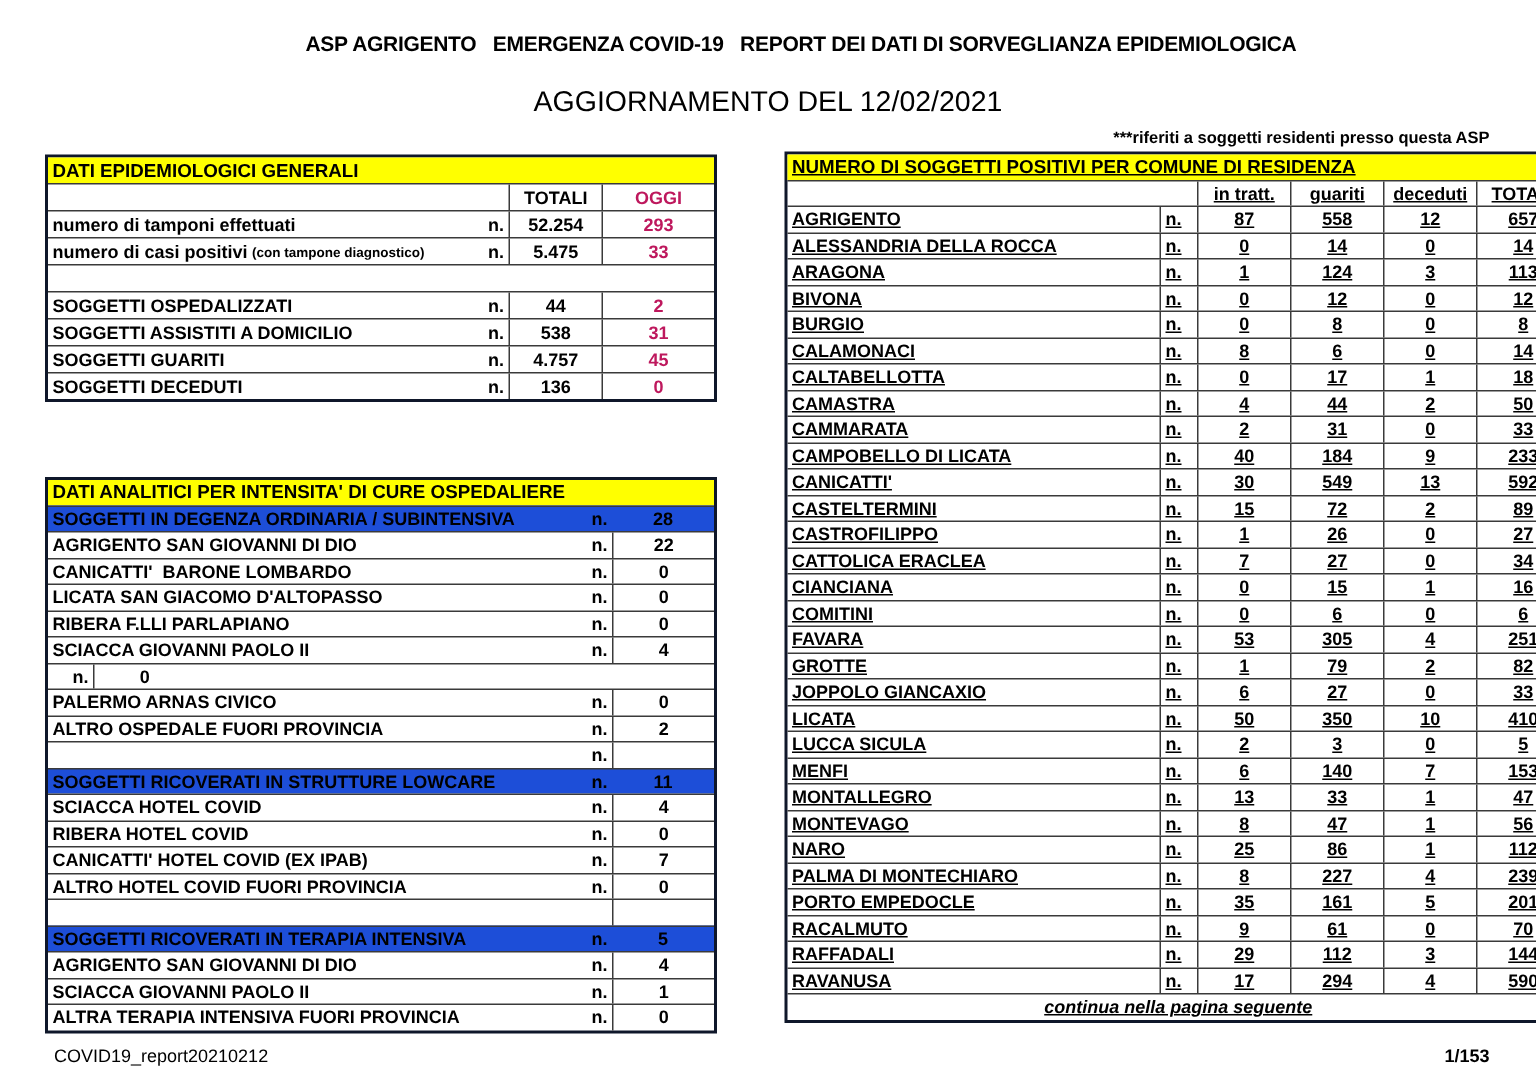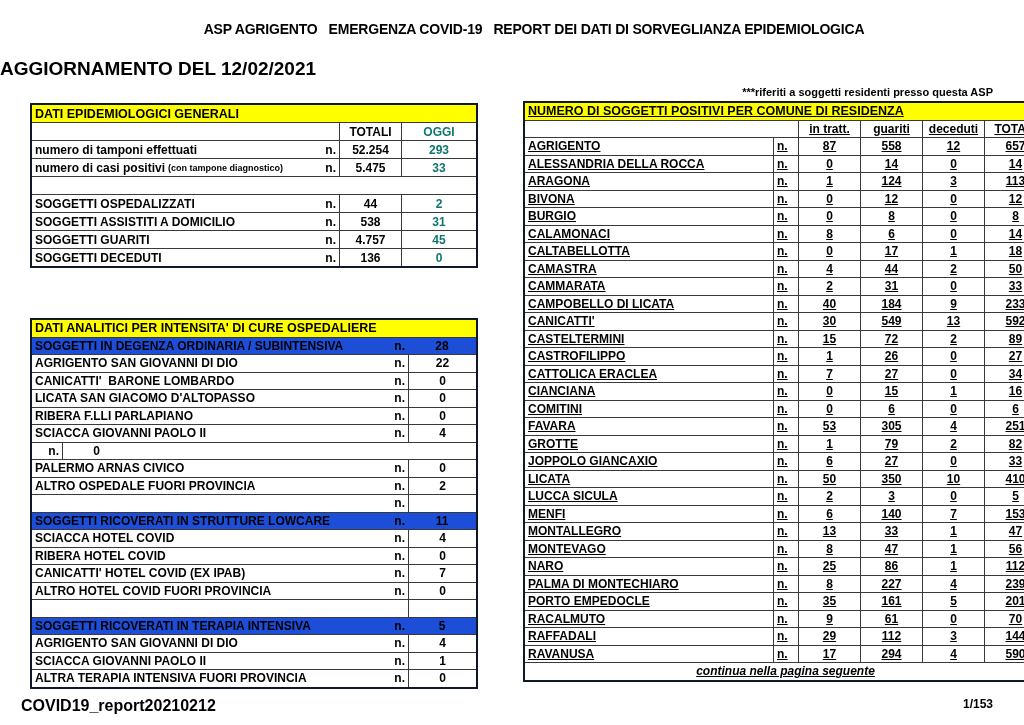--- a/index.html
+++ b/index.html
@@ -1,43 +1,43 @@
 <!DOCTYPE html>
 <html><head>
 <meta charset="utf-8">
 <style>
   html,body { margin:0; padding:0; background:#ffffff; }
   .page { position:relative; width:1024px; height:725px; background:#ffffff;
           font-family:"Liberation Sans", sans-serif; color:#000; overflow:hidden; }
 
   .page-title { position:absolute; top:21px; left:0; right:0; text-align:center;
                 font-size:14px; font-weight:700; letter-spacing:-0.2px; white-space:pre;padding-left:44px; }
-  .page-subtitle { position:absolute; top:58px; left:0; right:0; text-align:left;
-                   font-size:19px; font-weight:700; }
+  .page-subtitle { position:absolute; top:58px; left:0; right:0; text-align:center;
+                   font-size:19px; font-weight:400; }
   .note { position:absolute; top:86px; right:31px; font-size:11px; font-weight:700; }
 
-  .footer-left  { position:absolute; left:21px;  top:697px; font-size:16px; font-weight:700; }
+  .footer-left  { position:absolute; left:36px;  top:697px; font-size:12px; font-weight:400; }
   .footer-right { position:absolute; right:31px; top:697px; font-size:12px; font-weight:700; }
 
   .t { position:absolute; border:2px solid #0f172a; background:#fff; box-sizing:border-box; }
   .t1 { left:30px;  top:103px; width:448px; }
   .t2 { left:30px;  top:318px; width:448px; }
   .t3 { left:523px; top:101px; width:525px;text-decoration:underline; }
 
   .row { display:flex; align-items:stretch; height:16.5px; border-top:1px solid #3a3a3a; }
   .t1 .row { height:17px; }
   .row.title-row { border-top:none; background:#FFFF00; }
 
   .cell { display:flex; align-items:center; box-sizing:border-box;
           font-size:12px; font-weight:700; overflow:hidden; white-space:pre; }
   .c-title { flex:1; padding-left:3px; font-size:12.5px; }
   .c-label { flex:1; padding-left:3px; }
   .small { font-size:9px; margin-left:3px; }
   .c-n { justify-content:flex-end; padding-right:3px; }
-  .red { color:#0f766e; }
+  .red { color:#be185d; }
 
   
   .t1 .c-n    { width:30px; }
   .t1 .c-tot  { width:62px; justify-content:center; border-left:1px solid #3a3a3a; }
   .t1 .c-oggi { width:75px; justify-content:center; border-left:1px solid #3a3a3a; }
   .t1 .c-spacer { flex:1; }
   .t1 .row.blank .c-tot, .t1 .row.blank .c-oggi { border-left:none; }
 
   
   .t2 .c-n   { width:30px; }

